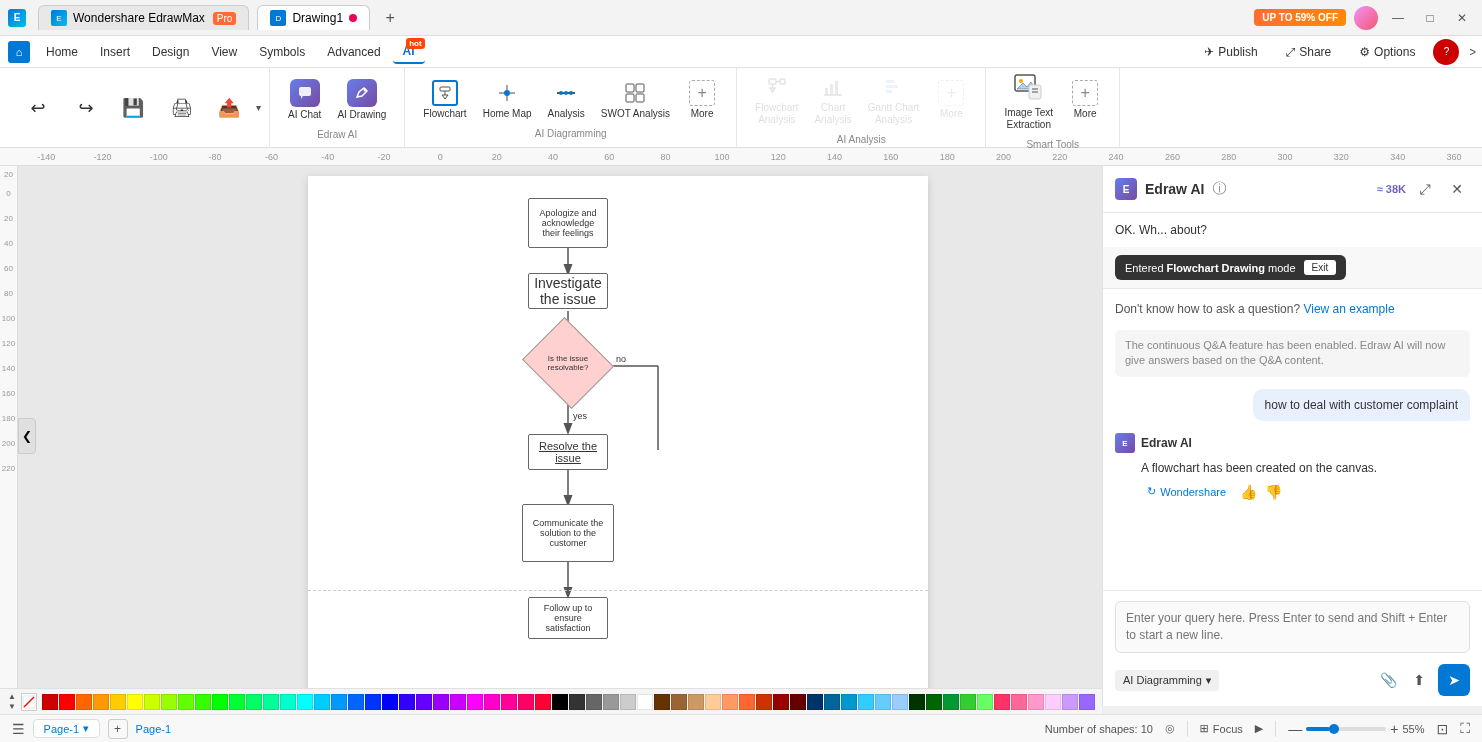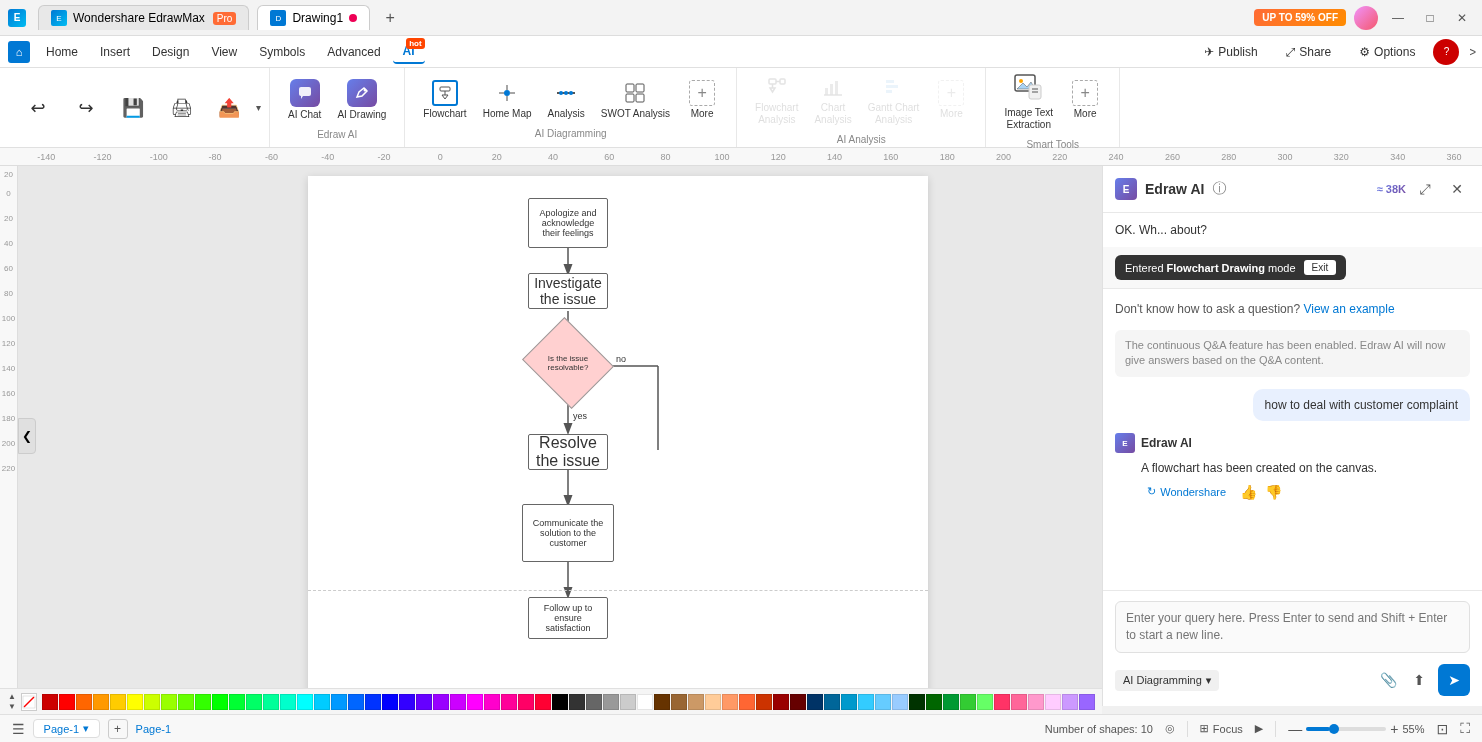--- a/index.html
+++ b/index.html
@@ -534,21 +534,21 @@
 
       <div class="fc-shape fc-rect" style="left:220px;top:97px;width:80px;height:36px;font-size:14px;padding:16px;">
         Investigate the issue
       </div>
 
       <div class="fc-diamond" style="left:225px;top:157px;">
         <div class="fc-diamond-inner"></div>
         <div class="fc-diamond-text" style="font-size:8px;">Is the issue resolvable?</div>
       </div>
 
-      <div class="fc-shape fc-rect" style="left:220px;top:258px;width:80px;height:36px;font-size:16px;padding:4px;">
+      <div class="fc-shape fc-rect" style="left:220px;top:258px;width:80px;height:36px;font-size:11px;padding:4px;text-decoration:underline;">
         Resolve the issue
       </div>
 
       <div class="fc-shape fc-rect" style="left:214px;top:328px;width:92px;height:58px;font-size:9px;padding:4px;">
         Communicate the solution to the customer
       </div>
 
       <div style="position:absolute;top:414px;left:0;right:0;border-top:1px dashed #ccc;"></div>
 
       <div class="fc-shape fc-rect" style="left:220px;top:421px;width:80px;height:42px;font-size:9px;padding:4px;">

